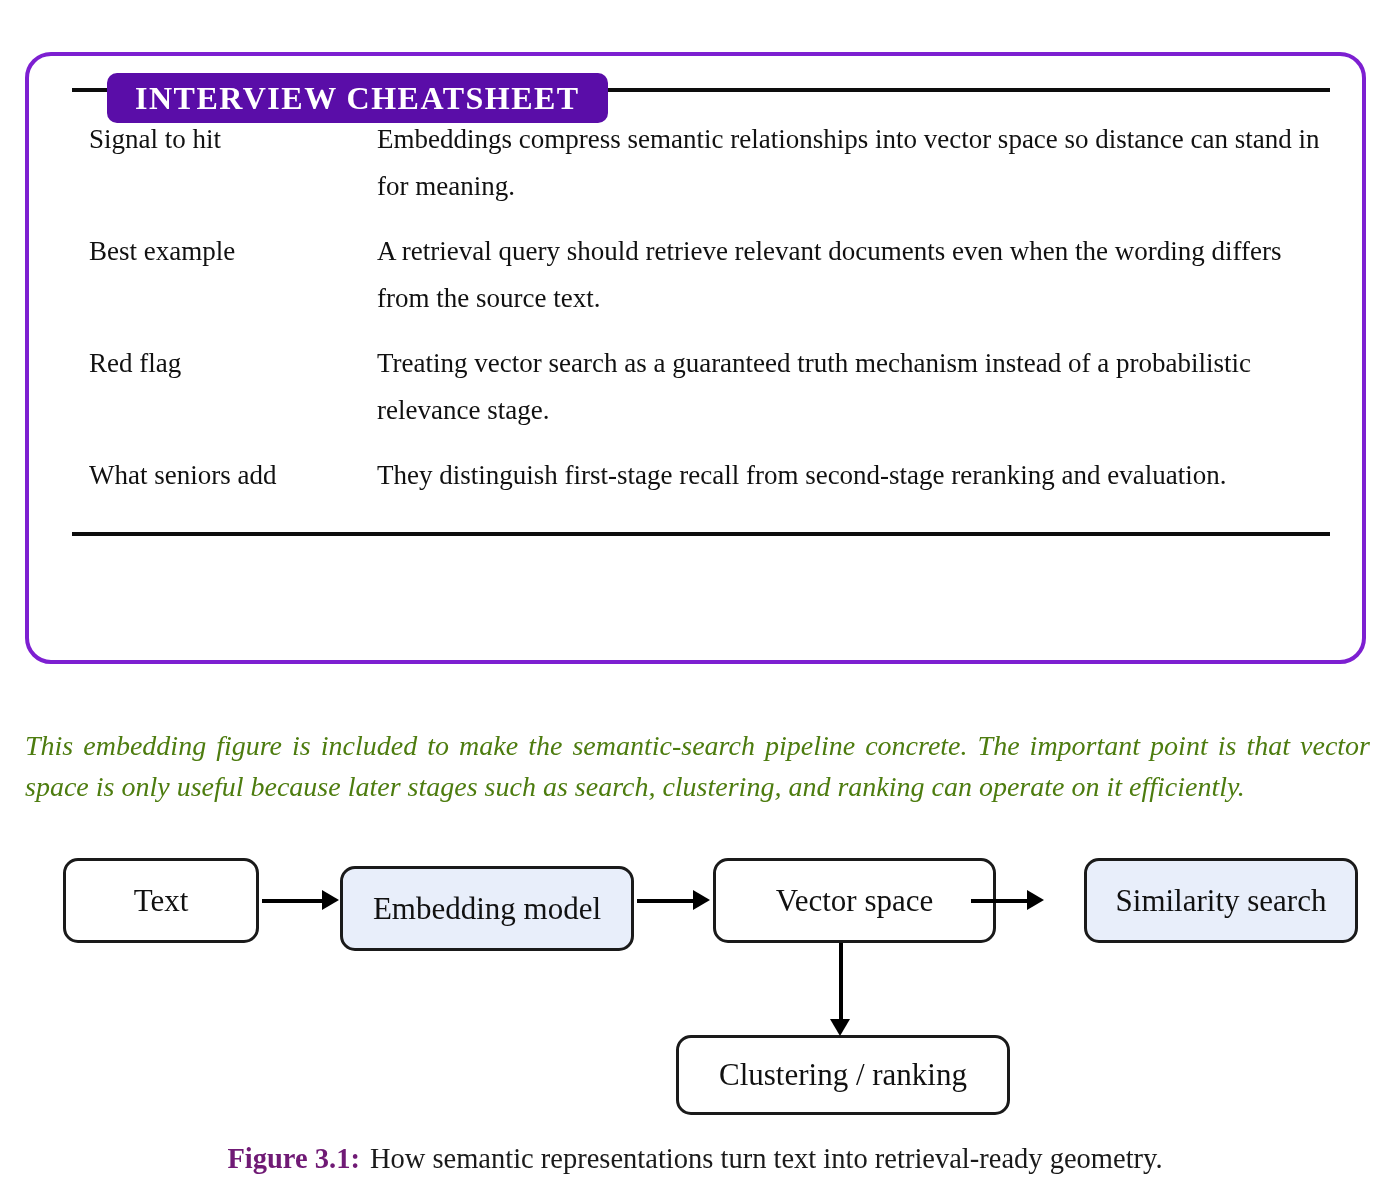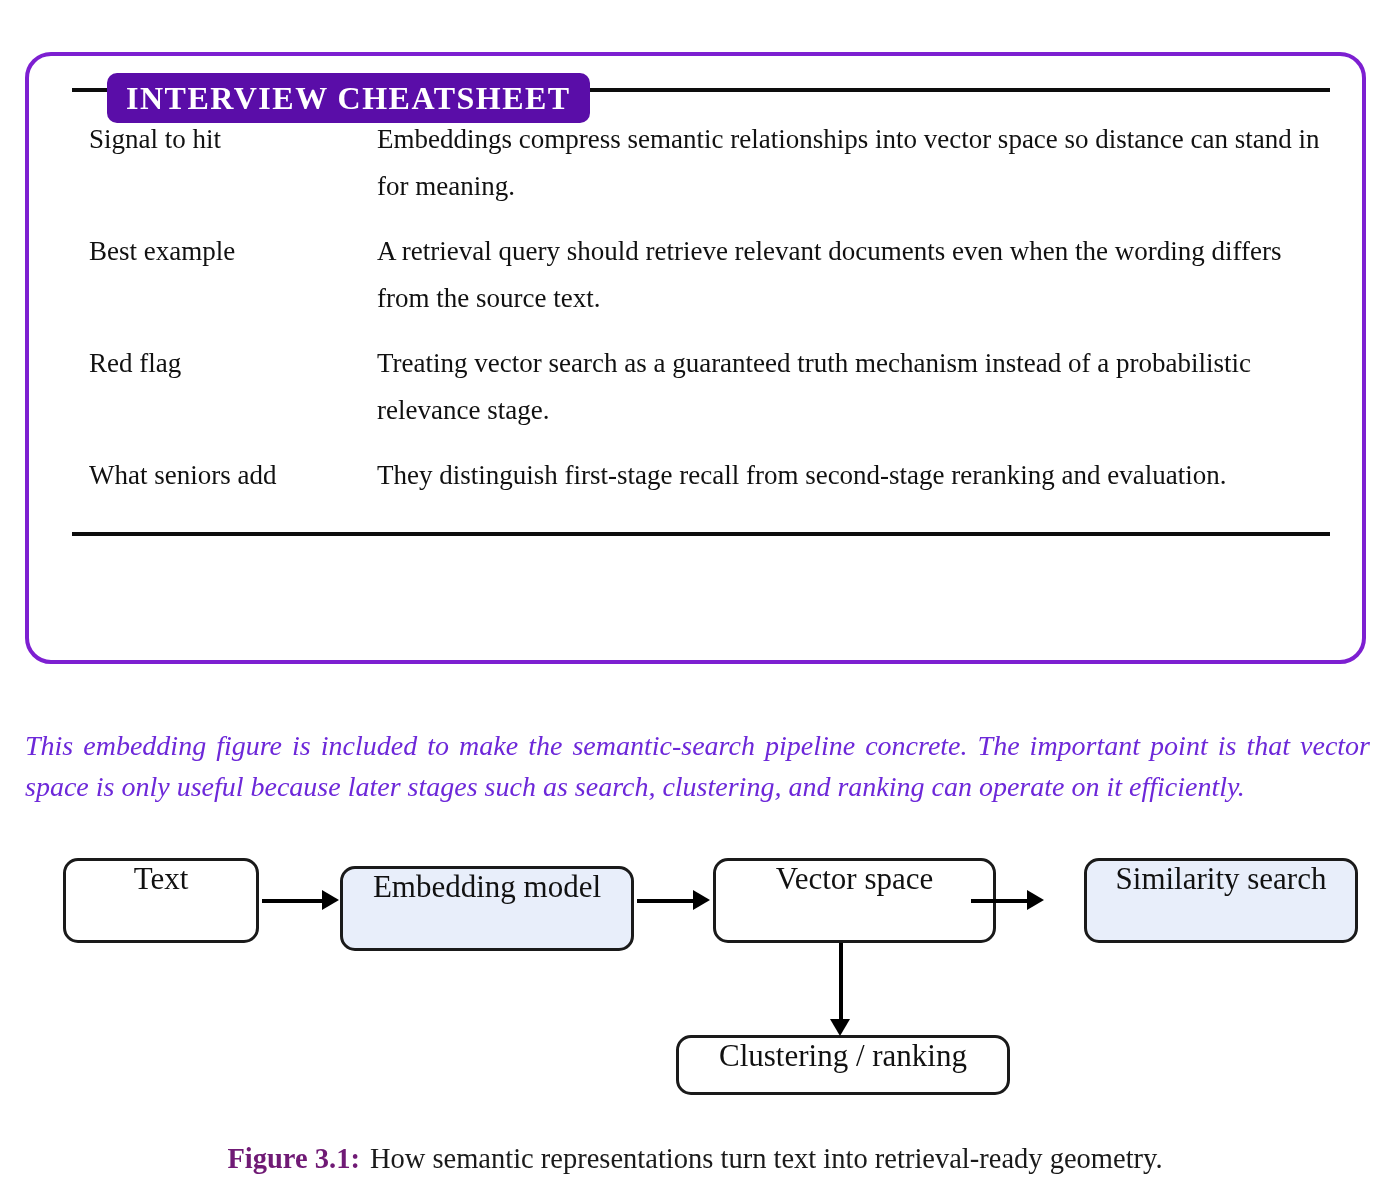--- a/index.html
+++ b/index.html
@@ -23,21 +23,21 @@
     background:#ffffff;
   }
   .sheet-badge {
     position:absolute;
     left:78px; top:17px;
     height:50px;
     background:#5a0da8;
     color:#ffffff;
     border-radius:10px;
     display:flex; align-items:center;
-    padding:0 19px;
+    padding:0 28px;
     font-size:32px;
     font-weight:bold;
     letter-spacing:1.5px;
     z-index:3;
   }
   .sheet-table {
     position:absolute;
     left:43px; right:32px; top:32px;
     border-top:4px solid #0d0d0d;
     border-bottom:4px solid #0d0d0d;
@@ -58,48 +58,48 @@
     flex:1;
     padding-right:10px;
   }
 
   
   .note {
     position:absolute;
     left:25px; top:697px;
     width:1345px;
     font-style:italic;
-    color:#6d28d9;
+    color:#4d7c0f;
     font-size:28px;
     line-height:41px;
     text-align:justify;
   }
 
   
   .diagram {
     position:absolute;
     left:0; top:845px;
     width:1390px; height:285px;
   }
   .node {
     position:absolute;
     height:85px;
     border:3px solid #1a1a1a;
     border-radius:15px;
     background:#ffffff;
-    display:flex; align-items:flex-start; justify-content:center;
+    display:flex; align-items:center; justify-content:center;
     font-size:31px;
     color:#111;
   }
   .node.fill-blue { background:#e8eefa; }
   .node-text        { left:63px;  top:13px; width:196px; }
   .node-embedding   { left:340px; top:13px; width:294px;margin-top:8px; }
   .node-vector      { left:713px; top:13px; width:283px; }
   .node-similarity  { left:1084px;top:13px; width:274px; }
-  .node-clustering  { left:676px; top:190px; width:334px; height:60px; }
+  .node-clustering  { left:676px; top:190px; width:334px; height:80px; }
 
   .harrow-line {
     position:absolute; top:53.5px;
     height:4px; background:#000;
   }
   .harrow-head {
     position:absolute; top:45px;
     width:0; height:0;
     border-left:17px solid #000;
     border-top:10.5px solid transparent;

